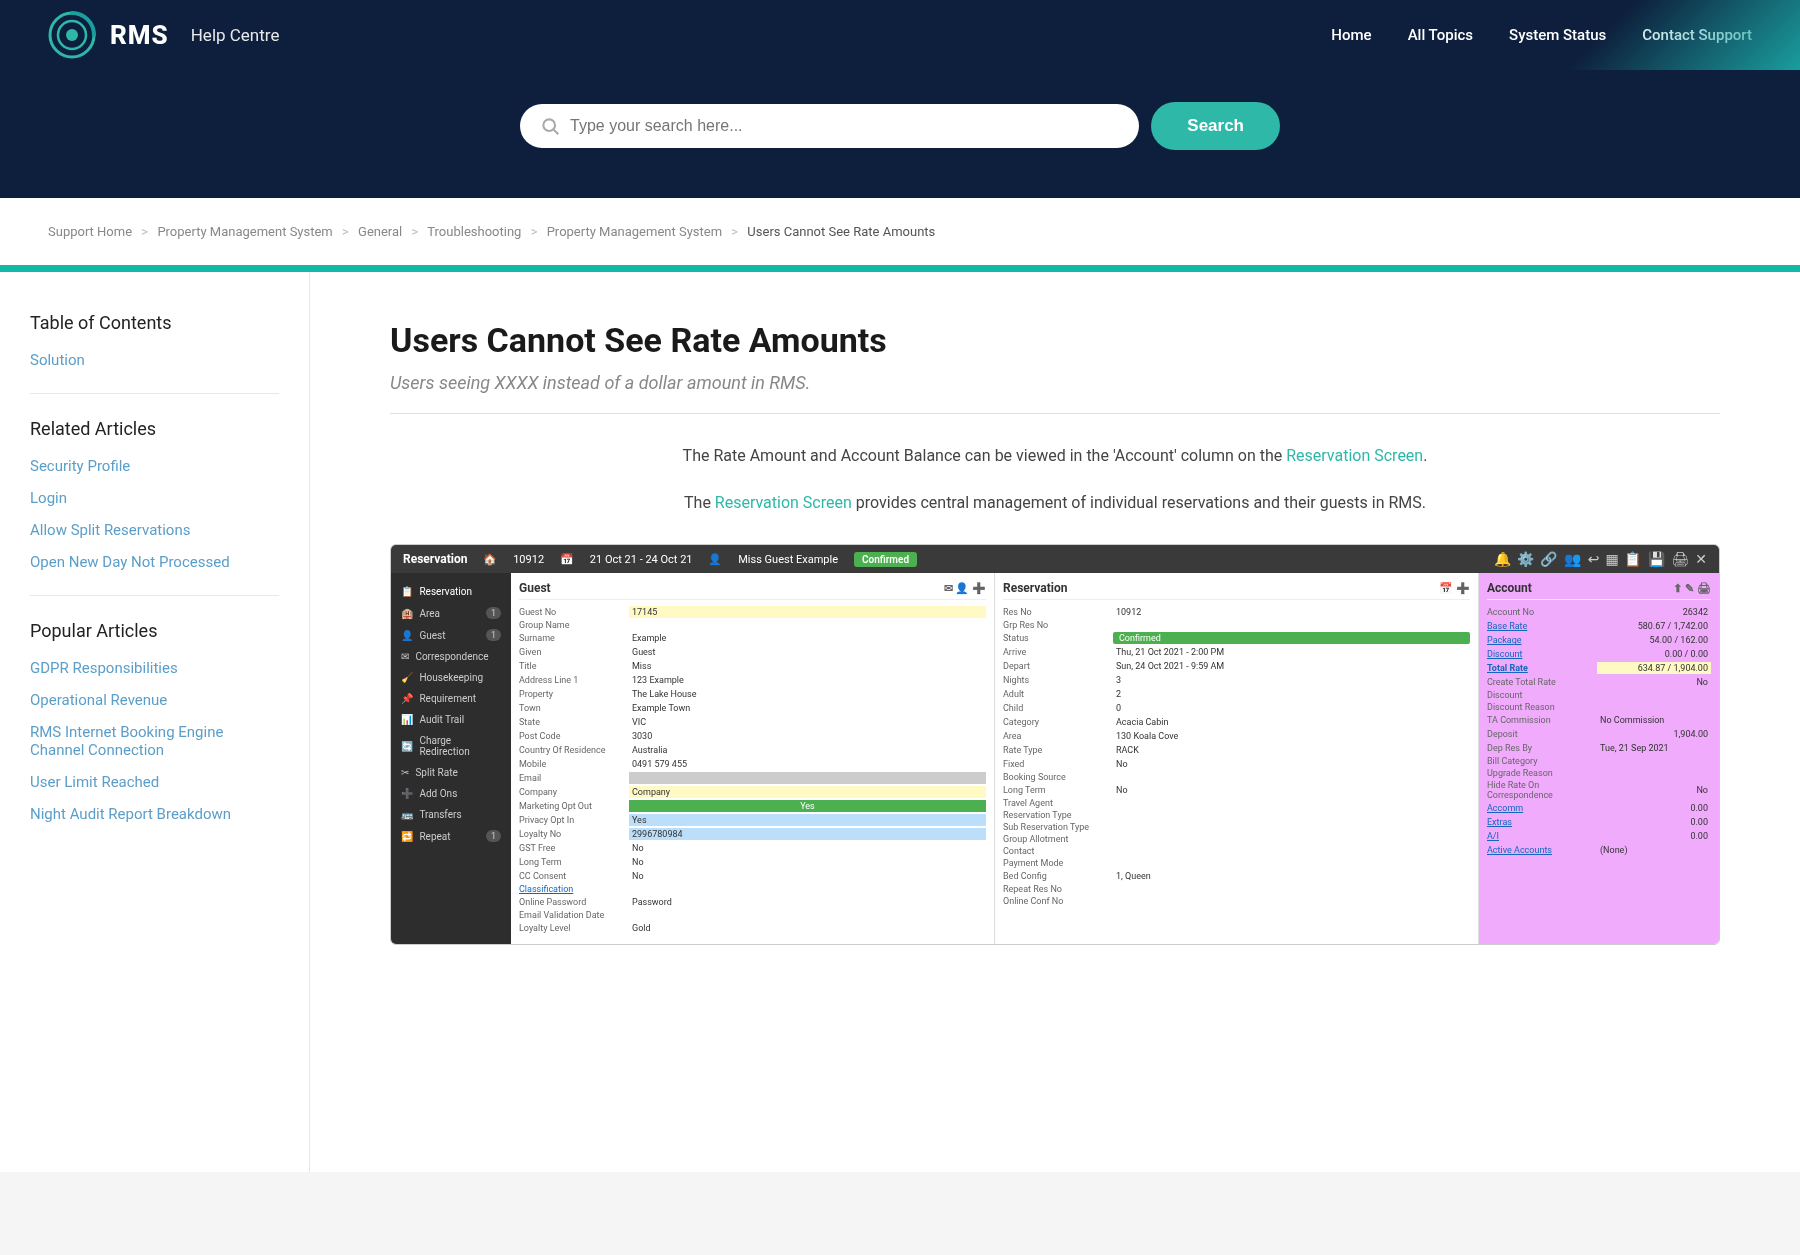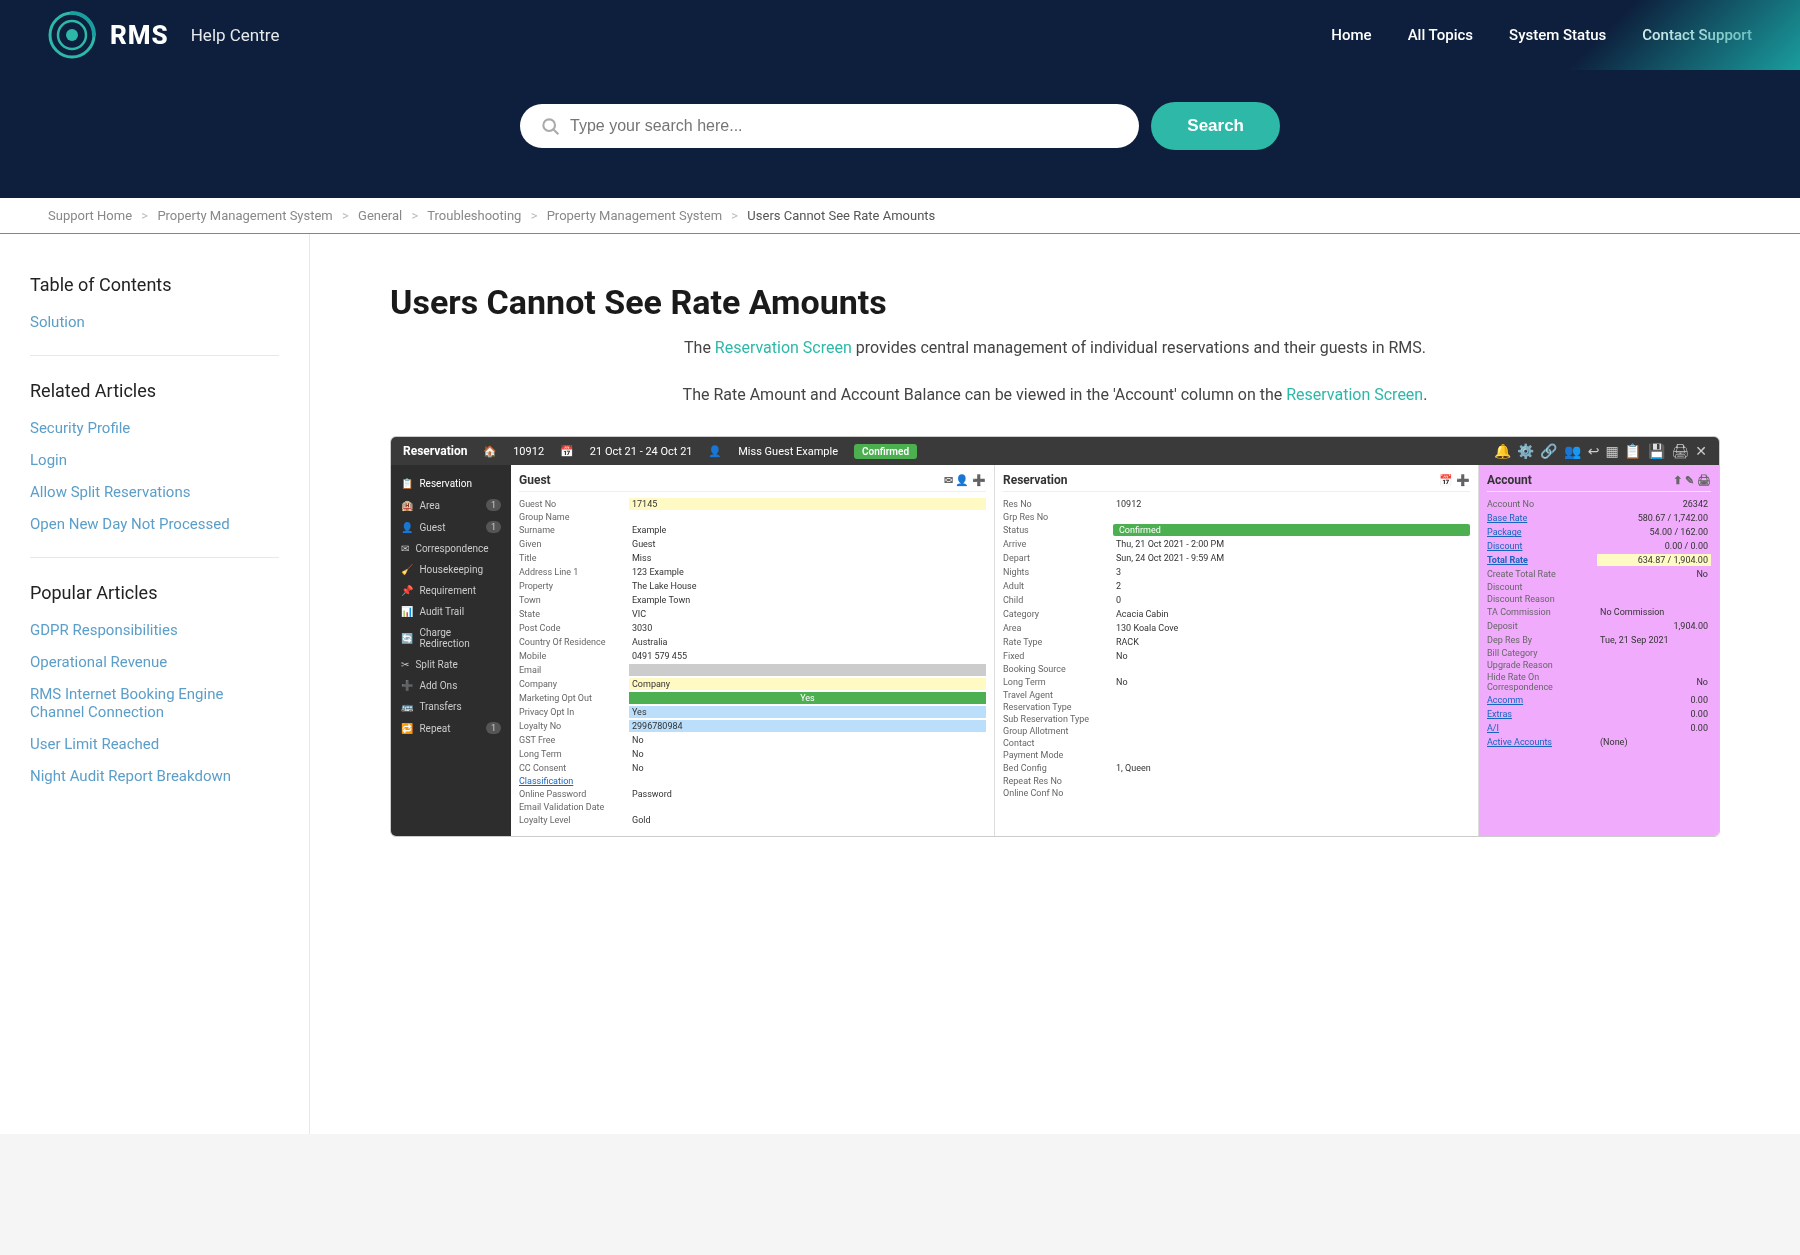--- a/index.html
+++ b/index.html
@@ -102,22 +102,22 @@
       font-size: 17px;
       font-weight: 700;
       cursor: pointer;
       margin-left: 12px;
       white-space: nowrap;
     }
 
     
     .breadcrumb-bar {
       background: white;
-      padding: 10px 48px;
-      border-bottom: 1px solid #14b8a6;
+      padding: 26px 48px;
+      border-bottom: 7px solid #14b8a6;
       font-size: 13px;
       color: #666;
     }
     .breadcrumb-bar a, .breadcrumb-item {
       color: #888;
       text-decoration: none;
       font-size: 13px;
     }
     .breadcrumb-sep {
       margin: 0 6px;
@@ -416,27 +416,28 @@
     <div class="sidebar-section-title">Popular Articles</div>
     <a class="sidebar-link">GDPR Responsibilities</a>
     <a class="sidebar-link">Operational Revenue</a>
     <a class="sidebar-link">RMS Internet Booking Engine Channel Connection</a>
     <a class="sidebar-link">User Limit Reached</a>
     <a class="sidebar-link">Night Audit Report Breakdown</a>
   </aside>
 
   <main class="content-area">
     <h1 class="article-title">Users Cannot See Rate Amounts</h1>
+    <p class="article-subtitle">Users seeing XXXX instead of a dollar amount in RMS.</p>
 
     <div class="article-body">
       <p class="article-paragraph">
-        <span>The </span><a class="article-link">Reservation Screen</a><span> provides central management of individual reservations and their guests in RMS.</span>
+        <span>The Rate Amount and Account Balance can be viewed in the 'Account' column on the </span><a class="article-link">Reservation Screen</a><span>.</span>
       </p>
       <p class="article-paragraph">
-        <span>The Rate Amount and Account Balance can be viewed in the 'Account' column on the </span><a class="article-link">Reservation Screen</a><span>.</span>
+        <span>The </span><a class="article-link">Reservation Screen</a><span> provides central management of individual reservations and their guests in RMS.</span>
       </p>
     </div>
 
     <div class="reservation-screenshot">
 
       <div class="res-top-bar">
         <span class="res-title">Reservation</span>
         <span>🏠</span>
         <span>10912</span>
         <span>📅</span>

